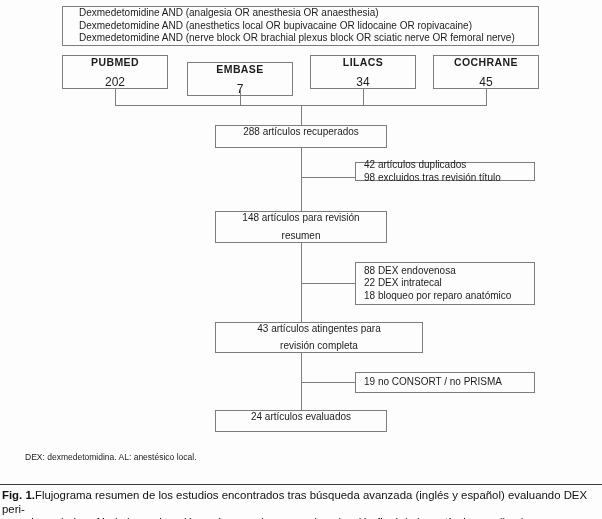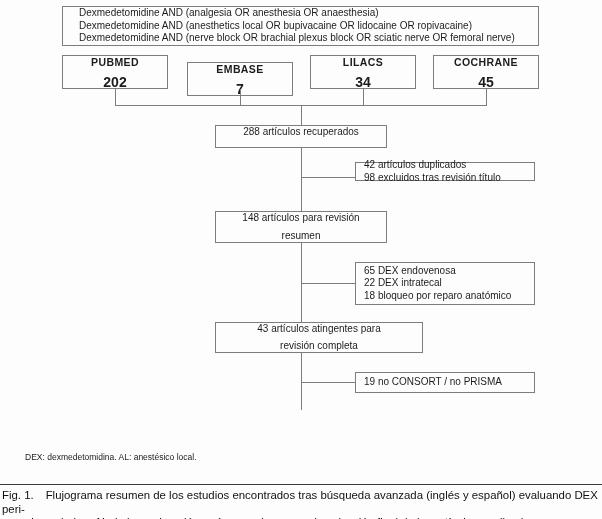--- a/index.html
+++ b/index.html
@@ -32,21 +32,21 @@
     text-align: center;
   }
   .box.leftal {
     display: flex;
     flex-direction: column;
     justify-content: center;
     padding-left: 8px;
     text-align: left;
   }
   .db-name { font-weight: bold; font-size: 10.5px; letter-spacing: 0.4px; }
-  .db-count { font-size: 14px; font-weight: bold; }
+  .db-count { font-size: 12px; }
   .vline, .hline { position: absolute; background: #7d7d7d; }
   .vline { width: 1px; }
   .hline { height: 1px; }
   .footnote {
     position: absolute;
     left: 25px;
     top: 452px;
     font-size: 8.5px;
     color: #222;
   }
@@ -60,21 +60,21 @@
   }
   .caption {
     position: absolute;
     left: 2px;
     top: 489px;
     width: 599px;
     font-size: 11.4px;
     line-height: 13.5px;
     color: #111;
   }
-  .caption .fig-label { font-weight: normal; margin-right: 12px; }
+  .caption .fig-label { font-weight: bold; margin-right: 0; }
 </style>
 </head>
 <body>
 
 <div class="page">
 
   <div class="box leftal" style="left:62px; top:6px; width:477px; height:40px; padding-left:16px;">
     <div>Dexmedetomidine AND (analgesia OR anesthesia OR anaesthesia)</div>
     <div>Dexmedetomidine AND (anesthetics local OR bupivacaine OR lidocaine OR ropivacaine)</div>
     <div>Dexmedetomidine AND (nerve block OR brachial plexus block OR sciatic nerve OR femoral nerve)</div>
@@ -118,37 +118,40 @@
 
   <div class="box center" style="left:215px; top:211px; width:172px; height:32px;">
     <div>148 artículos para revisión</div>
     <div>resumen</div>
   </div>
 
   <div class="vline" style="left:301px; top:243px; height:79px;"></div>
   <div class="hline" style="left:301px; top:283px; width:54px;"></div>
 
   <div class="box leftal" style="left:355px; top:262px; width:180px; height:43px;">
-    <div>65 DEX endovenosa</div>
+    <div>88 DEX endovenosa</div>
     <div>22 DEX intratecal</div>
     <div>18 bloqueo por reparo anatómico</div>
   </div>
 
   <div class="box center" style="left:215px; top:322px; width:208px; height:31px;">
     <div>43 artículos atingentes para</div>
     <div>revisión completa</div>
   </div>
 
   <div class="vline" style="left:301px; top:353px; height:57px;"></div>
   <div class="hline" style="left:301px; top:382px; width:54px;"></div>
 
   <div class="box leftal" style="left:355px; top:372px; width:180px; height:21px;">
     <div>19 no CONSORT / no PRISMA</div>
   </div>
 
+  <div class="box center" style="left:215px; top:410px; width:172px; height:22px;">
+    <div>24 artículos evaluados</div>
+  </div>
 
   <div class="footnote">DEX: dexmedetomidina. AL: anestésico local.</div>
 
   <div class="divider"></div>
 
   <div class="caption">
     <div><span class="fig-label">Fig. 1.</span><span>Flujograma resumen de los estudios encontrados tras búsqueda avanzada (inglés y español) evaluando DEX peri-</span></div>
     <div><span>neural asociado a AL de larga duración, así como el proceso de selección final de los artículos analizados.</span></div>
   </div>
 

